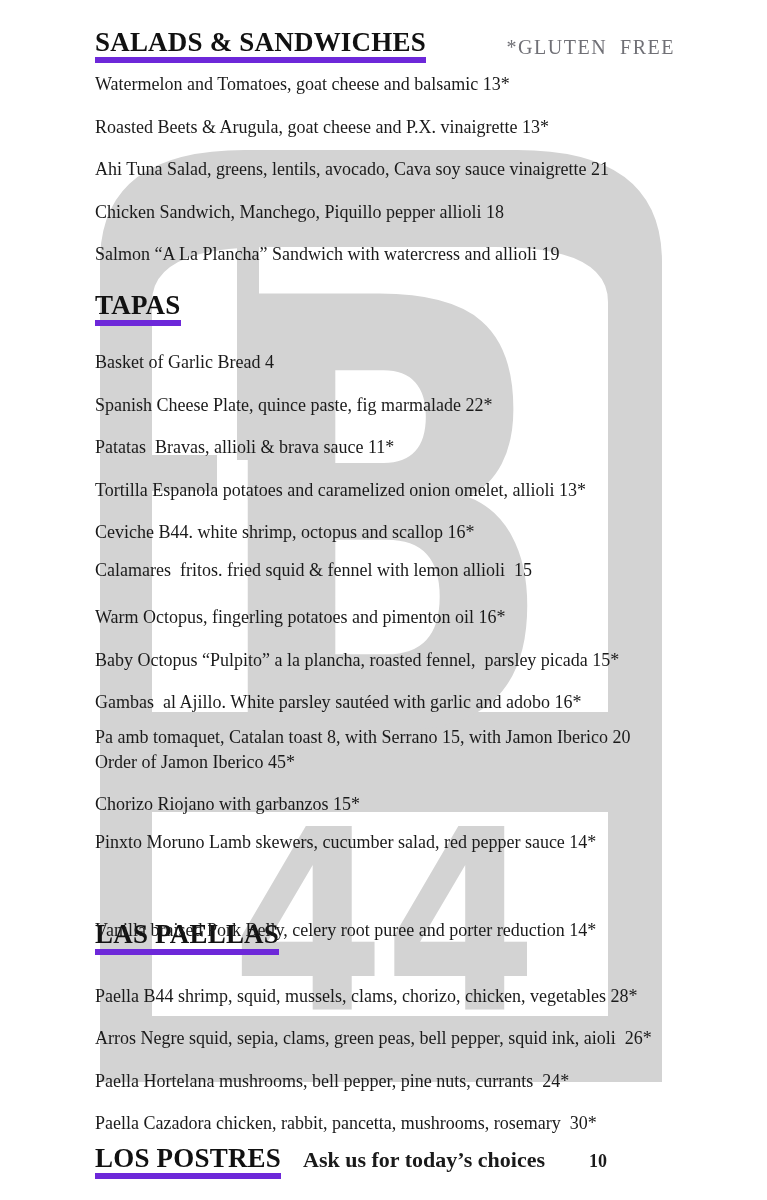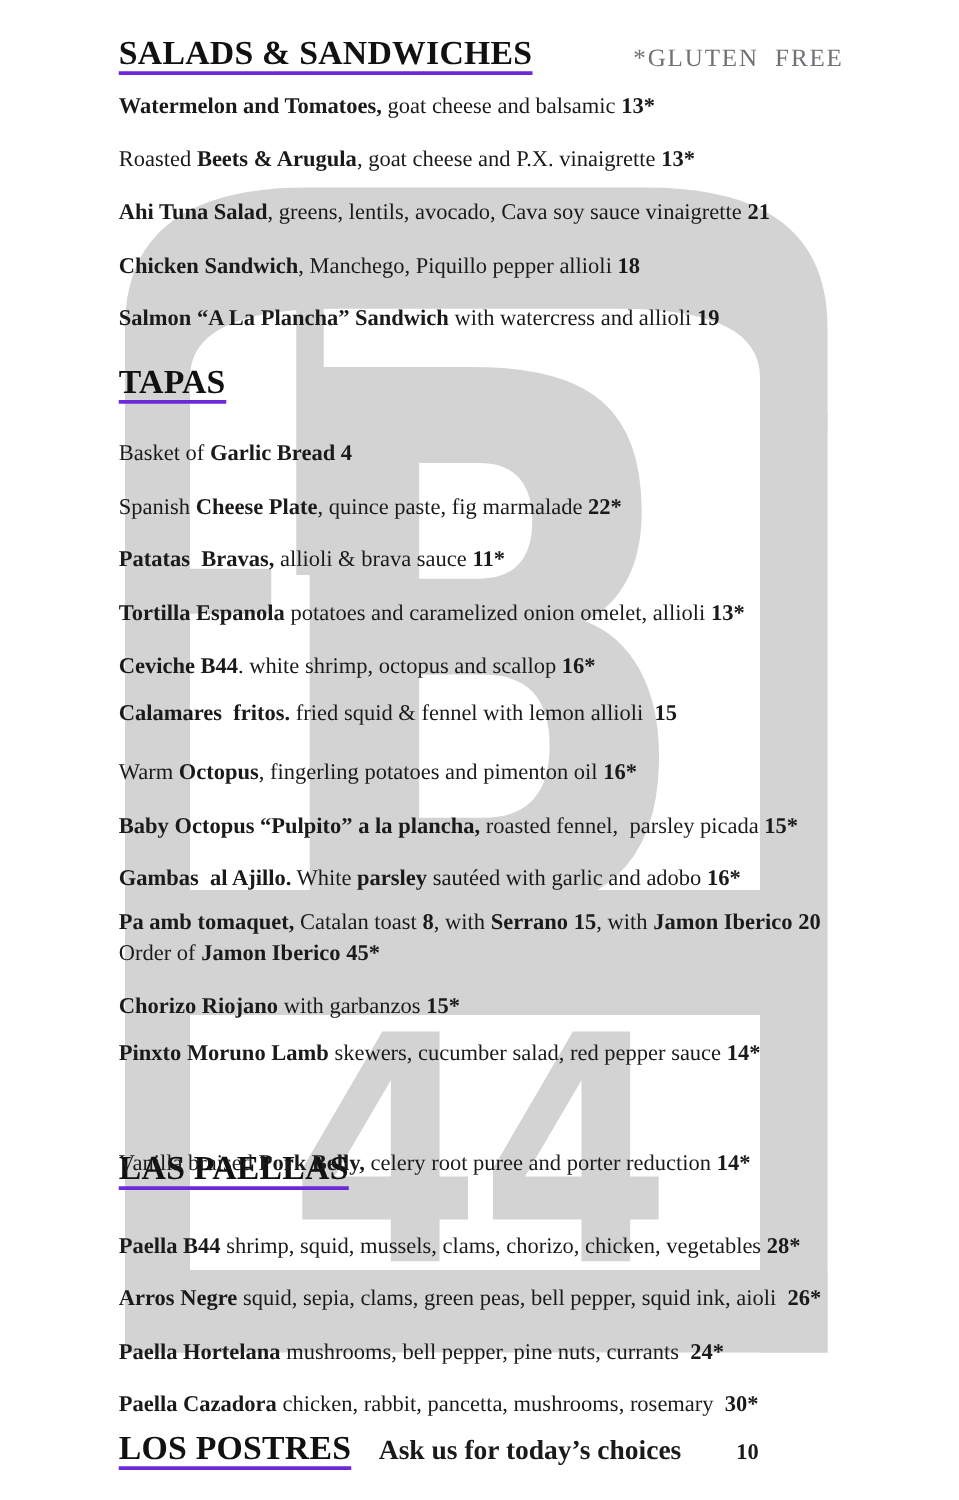--- a/index.html
+++ b/index.html
@@ -6,27 +6,27 @@
   body{
     width:767px;height:1200px;position:relative;overflow:hidden;
     background:#ffffff;color:#1a1a1a;
     font-family:"Liberation Serif","DejaVu Serif",serif;
   }
   .watermark{position:absolute;top:0;left:0;z-index:0;pointer-events:none;}
   .content{position:absolute;top:0;left:0;width:767px;height:1200px;z-index:1;}
   .section{position:absolute;left:95px;white-space:nowrap;}
   .heading{
     display:inline-block;font-size:27px;font-weight:bold;line-height:1.05;
-    color:#111;border-bottom:3px solid #6d28d9;padding-bottom:1px;letter-spacing:.2px;
+    color:#111;border-bottom:6px solid #6d28d9;padding-bottom:1px;letter-spacing:.2px;
   }
   .item{
     position:absolute;left:95px;font-size:18px;line-height:25px;
     white-space:pre;color:#1a1a1a;
   }
-  .item b{font-weight:bold;}
+  .item b{font-weight:normal;}
   .gf-note{
     position:absolute;top:36px;right:92px;font-size:20px;letter-spacing:1.5px;
     color:#707076;white-space:pre;
   }
   .postres-note{font-size:22px;font-weight:bold;margin-left:22px;white-space:pre;}
   .postres-price{font-size:18px;font-weight:bold;margin-left:44px;}
 </style>
 </head>
 <body>
 

